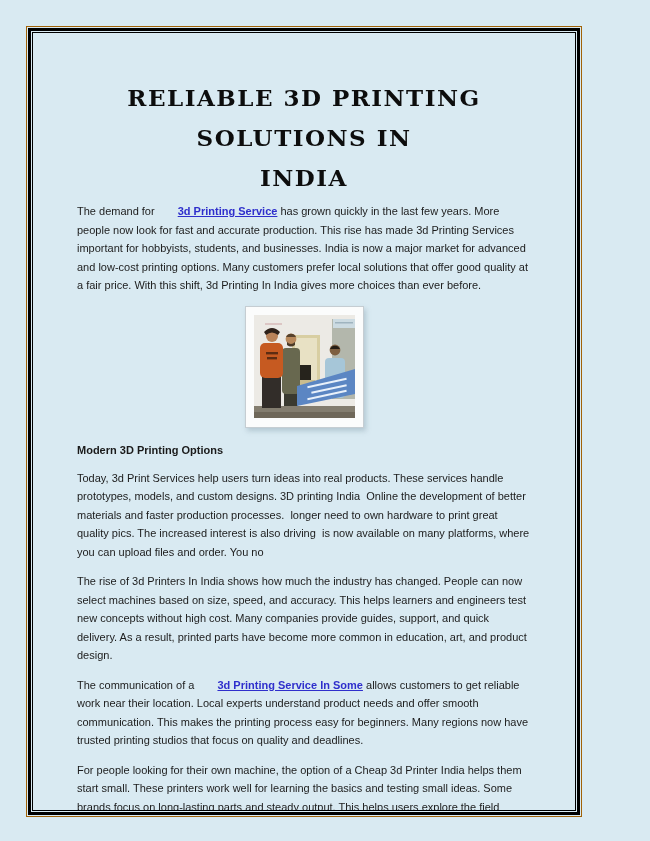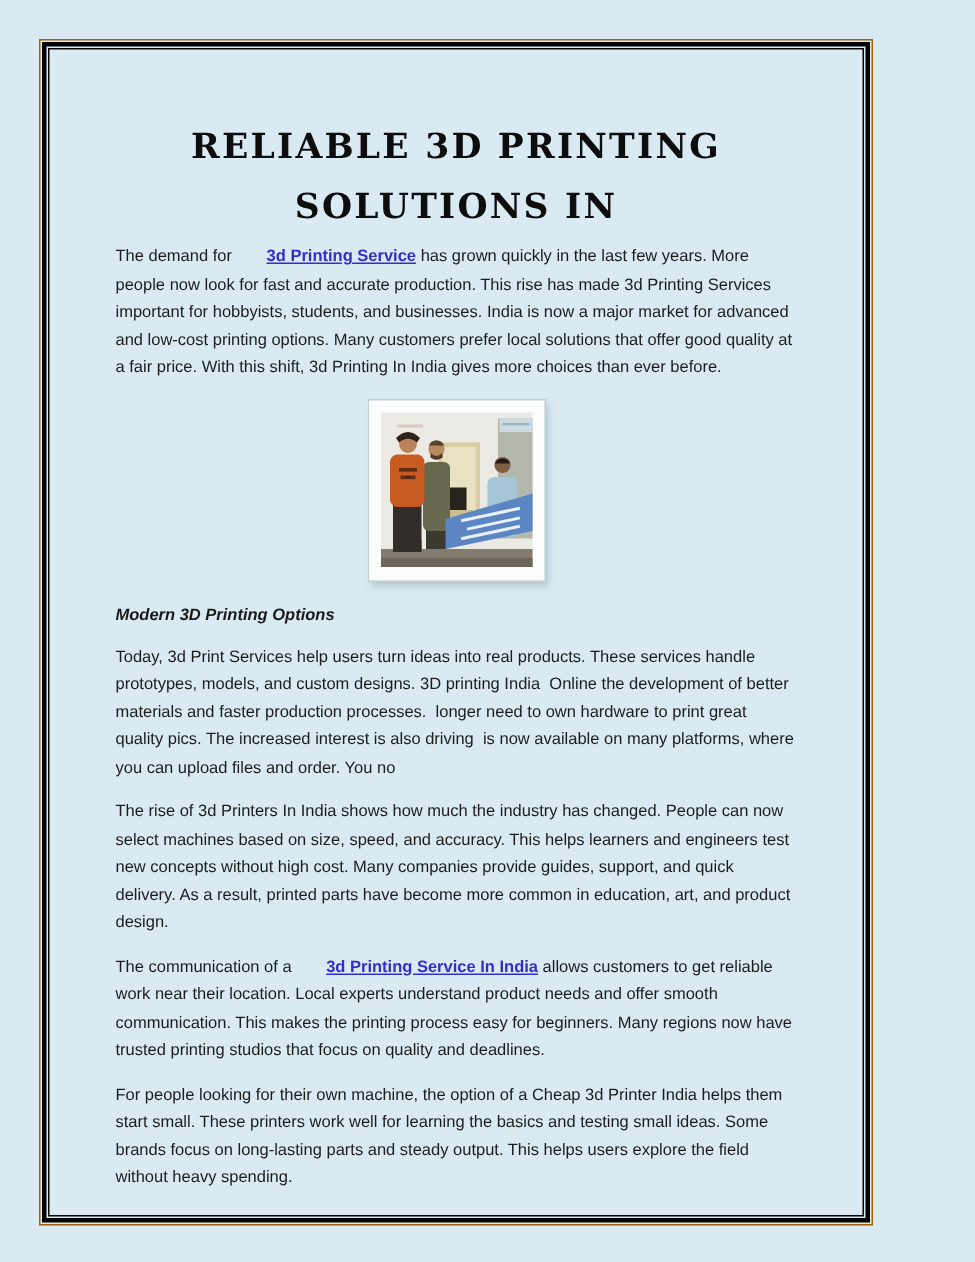--- a/index.html
+++ b/index.html
@@ -57,40 +57,40 @@
     text-decoration: underline;
     cursor: pointer;
     margin-left: 20px;
   }
   h2.section-heading {
     margin: 13px 0 10px 0;
     font-size: 11px;
     line-height: 18px;
     font-weight: bold;
     color: #1a1a1a;
-    font-style: italic;
   }
   .photo-wrap {
     width: 119px; height: 122px;
     margin: 2px auto 11px auto;
     box-shadow: 2px 3px 5px rgba(110, 135, 150, 0.35);
     background: #fbfcfc;
   }
   .photo-wrap svg { display: block; }
 </style>
 </head>
 <body>
 
 <div class="frame-outer">
   <div class="frame-mid">
     <div class="frame-inner">
       <div class="content">
 
         <h1 class="doc-title">
           <span>RELIABLE 3D PRINTING SOLUTIONS IN</span>
+          <span>INDIA</span>
         </h1>
 
         <p class="body-para"><span>The demand for </span><a class="doc-link">3d Printing Service</a><span> has grown quickly in the last few years. More people now look for fast and accurate production. This rise has made 3d Printing Services important for hobbyists, students, and businesses. India is now a major market for advanced and low-cost printing options. Many customers prefer local solutions that offer good quality at a fair price. With this shift, 3d Printing In India gives more choices than ever before.</span></p>
 
         <div class="photo-wrap">
           <svg viewBox="0 0 119 122" width="119" height="122">
 
             <rect x="0.5" y="0.5" width="118" height="121" fill="#fbfcfc" stroke="#c5cdd2"></rect>
 
             <rect x="9" y="9" width="101" height="103" fill="#eceae5"></rect>
@@ -136,20 +136,20 @@
           </svg>
         </div>
 
         <h2 class="section-heading">Modern 3D Printing Options</h2>
 
         <p class="body-para prewrap">Today, 3d Print Services help users turn ideas into real products. These services handle prototypes, models, and custom designs. 3D printing India  Online the development of better materials and faster production processes.  longer need to own hardware to print great quality pics. The increased interest is also driving  is now available on many platforms, where you can upload files and order. You no</p>
 
         <p class="body-para">The rise of 3d Printers In India shows how much the industry has changed. People can now select machines based on size, speed, and accuracy. This helps learners and engineers test new concepts without high cost. Many companies provide guides, support, and quick delivery. As a result, printed parts have become more common in education, art, and product design.</p>
 
 
-        <p class="body-para"><span>The communication of a </span><a class="doc-link">3d Printing Service In India</a><span> allows customers to get reliable work near their location. Local experts understand product needs and offer smooth communication. This makes the printing process easy for beginners. Many regions now have trusted printing studios that focus on quality and deadlines.</span></p>
+        <p class="body-para"><span>The communication of a </span><a class="doc-link">3d Printing Service In Some</a><span> allows customers to get reliable work near their location. Local experts understand product needs and offer smooth communication. This makes the printing process easy for beginners. Many regions now have trusted printing studios that focus on quality and deadlines.</span></p>
 
         <p class="body-para">For people looking for their own machine, the option of a Cheap 3d Printer India helps them start small. These printers work well for learning the basics and testing small ideas. Some brands focus on long-lasting parts and steady output. This helps users explore the field without heavy spending.</p>
 
       </div>
     </div>
   </div>
 </div>
 
 </body></html>

